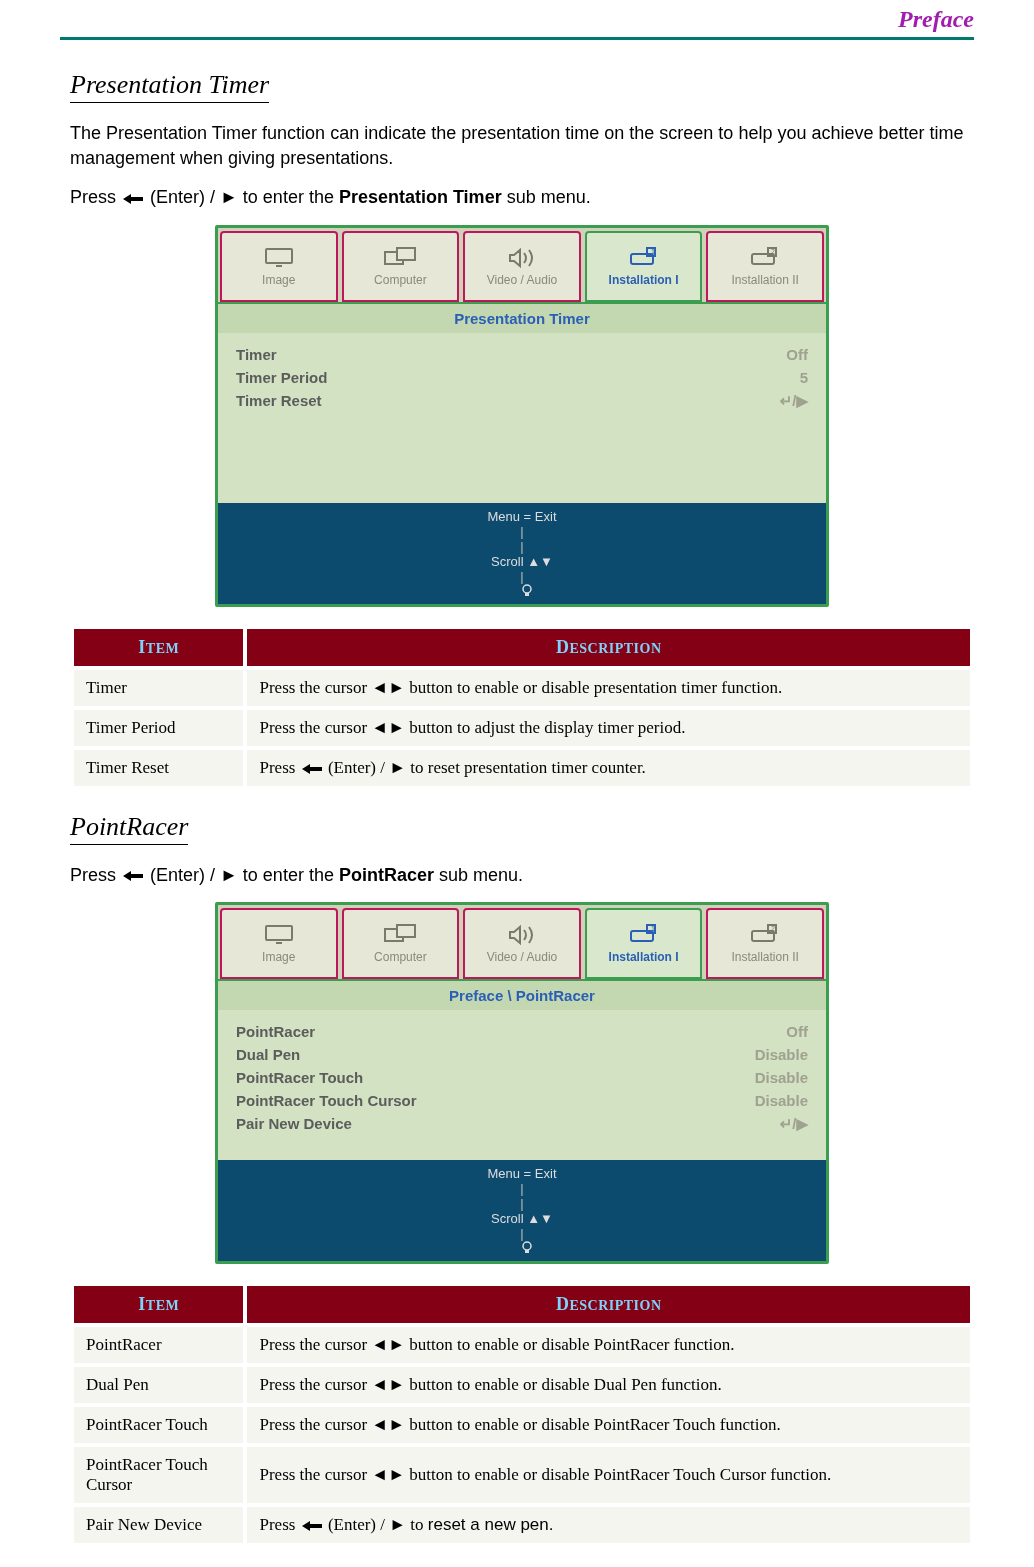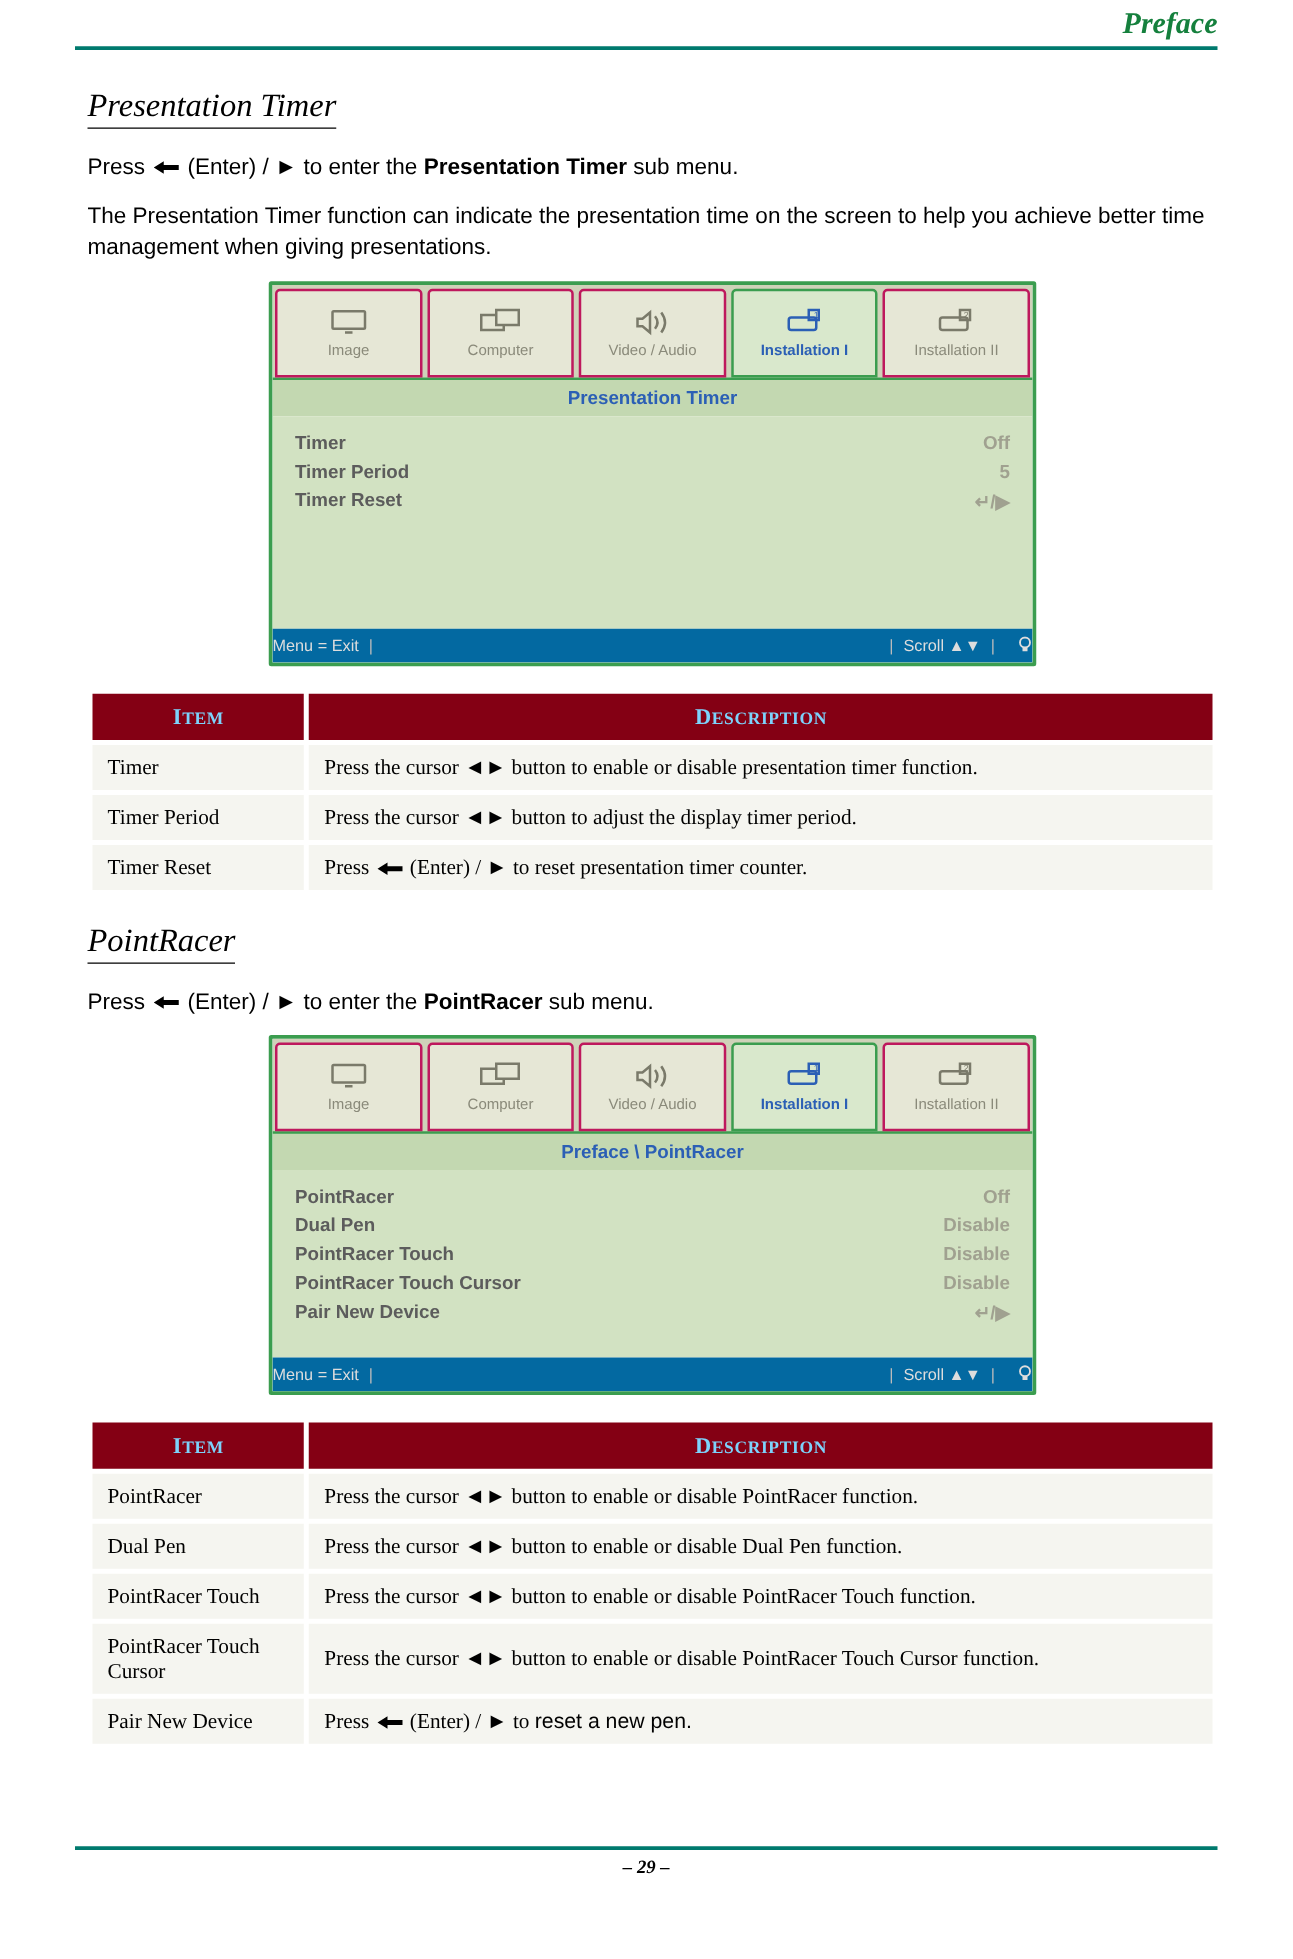--- a/index.html
+++ b/index.html
@@ -1,38 +1,38 @@
 <!DOCTYPE html>
 <html><head>
 <meta charset="utf-8">
 <style>
   body { margin: 0; padding: 0; font-family: Arial, sans-serif; background: #fff; width: 1034px; }
   .page { padding: 0; }
   .header-area { padding: 6px 60px 0 60px; }
-  .preface { text-align: right; color: #15803d; font-style: italic; font-family: "Times New Roman", serif; font-weight: bold; font-size: 24px; margin-bottom: 4px; }
+  .preface { text-align: right; color: #a21caf; font-style: italic; font-family: "Times New Roman", serif; font-weight: bold; font-size: 24px; margin-bottom: 4px; }
   .teal-rule { border: none; border-top: 3px solid #007a6e; margin: 0 0 0 0; }
   .content { padding: 30px 60px 20px 70px; }
   .section-heading { font-family: "Times New Roman", serif; font-style: italic; font-size: 26px; border-bottom: 1px solid #000; display: inline-block; margin: 0 0 18px 0; padding-bottom: 2px; }
   .body-text { font-size: 18px; line-height: 1.4; margin: 0 0 14px 0; }
   .strong { font-weight: bold; }
   .enter-glyph { display: inline-block; vertical-align: middle; }
   .menu-screenshot { width: 608px; margin: 4px auto 18px auto; border: 3px solid #3b9d4f; border-radius: 2px; overflow: hidden; font-family: Arial; }
   .tabrow { display: flex; background: #cfd2b9; height: 74px; }
   .tab { flex: 1; text-align: center; background: #e6e7d6; border: 2px solid #be185d; border-radius: 4px 4px 0 0; margin: 3px 2px 0 2px; position: relative; display: flex; flex-direction: column; justify-content: center; align-items: center; gap: 2px; }
   .tab.active { border-color: #3b9d4f; background: #d9e8cc; }
   .tab .icon-box { width: 36px; height: 26px; display: flex; align-items: center; justify-content: center; }
   .tab-label { font-size: 12px; color: #8a8a7a; }
   .tab.active .tab-label { color: #2b5fb5; font-weight: bold; }
   .submenu-title { background: #c3d8b1; text-align: center; color: #2b5fb5; font-weight: bold; font-size: 15px; padding: 6px 0; border-top: 2px solid #3b9d4f; }
   .menu-body { background: #d2e2c2; padding: 10px 18px; min-height: 150px; }
   .menu-row { display: flex; justify-content: space-between; font-size: 15px; color: #555; font-weight: bold; padding: 3px 0; }
   .menu-row .mr-label { color: #5c5c5c; }
   .menu-row .mr-val { color: #a0a190; text-align: right; }
   .menu-body.compact { min-height: 130px; }
-  .statusbar { background: #0369a1; color: #ddd; font-size: 13px; padding: 6px 0; display: flex; align-items: center; }
+  .statusbar { background: #0c4a6e; color: #ddd; font-size: 13px; padding: 6px 0; display: flex; align-items: center; flex-direction: column; }
   .statusbar .sb-left { flex: 0 0 auto; }
   .statusbar .sb-sep { color: #bbb; margin: 0 8px; }
   .statusbar .sb-mid { flex: 1; }
   .statusbar .sb-scroll { color: #ddd; }
   .statusbar .bulb { margin-left: 10px; }
 
   table.desc-table { width: 100%; border-collapse: separate; border-spacing: 4px; margin-bottom: 22px; }
   table.desc-table th { background: #840014; color: #7dd3fc; font-family: "Times New Roman", serif; font-size: 18px; font-weight: bold; padding: 8px 4px; letter-spacing: 0.5px; }
   table.desc-table th .smallcaps { font-size: 14px; }
   table.desc-table td { background: #f5f5f0; font-family: "Times New Roman", serif; font-size: 17px; padding: 8px 12px; }
@@ -52,27 +52,27 @@
   <div class="header-area">
     <div class="preface">Preface</div>
     <hr class="teal-rule">
   </div>
 
   <div class="content">
 
     
     <div class="section-heading">Presentation Timer</div>
 
+    <p class="body-text">The Presentation Timer function can indicate the presentation time on the screen to help you achieve better time management when giving presentations.</p>
+
     <p class="body-text">
       <span>Press </span><span class="enter-glyph"><svg width="24" height="14" viewBox="0 0 24 14">
             <path d="M2 7 L10 2 L10 5 L22 5 L22 9 L10 9 L10 12 Z" fill="#000"></path>
           </svg></span><span> (Enter) / ► to enter the </span><span class="strong">Presentation Timer</span><span> sub menu.</span>
     </p>
-
-    <p class="body-text">The Presentation Timer function can indicate the presentation time on the screen to help you achieve better time management when giving presentations.</p>
 
     
     <div class="menu-screenshot">
       <div class="tabrow">
         <div class="tab">
           <div class="icon-box">
               <svg width="30" height="22" viewBox="0 0 30 22">
                 <rect x="2" y="2" width="26" height="14" rx="1" fill="none" stroke="#7a7a6a" stroke-width="2"></rect>
                 <rect x="12" y="18" width="6" height="2" fill="#7a7a6a"></rect>
               </svg>

